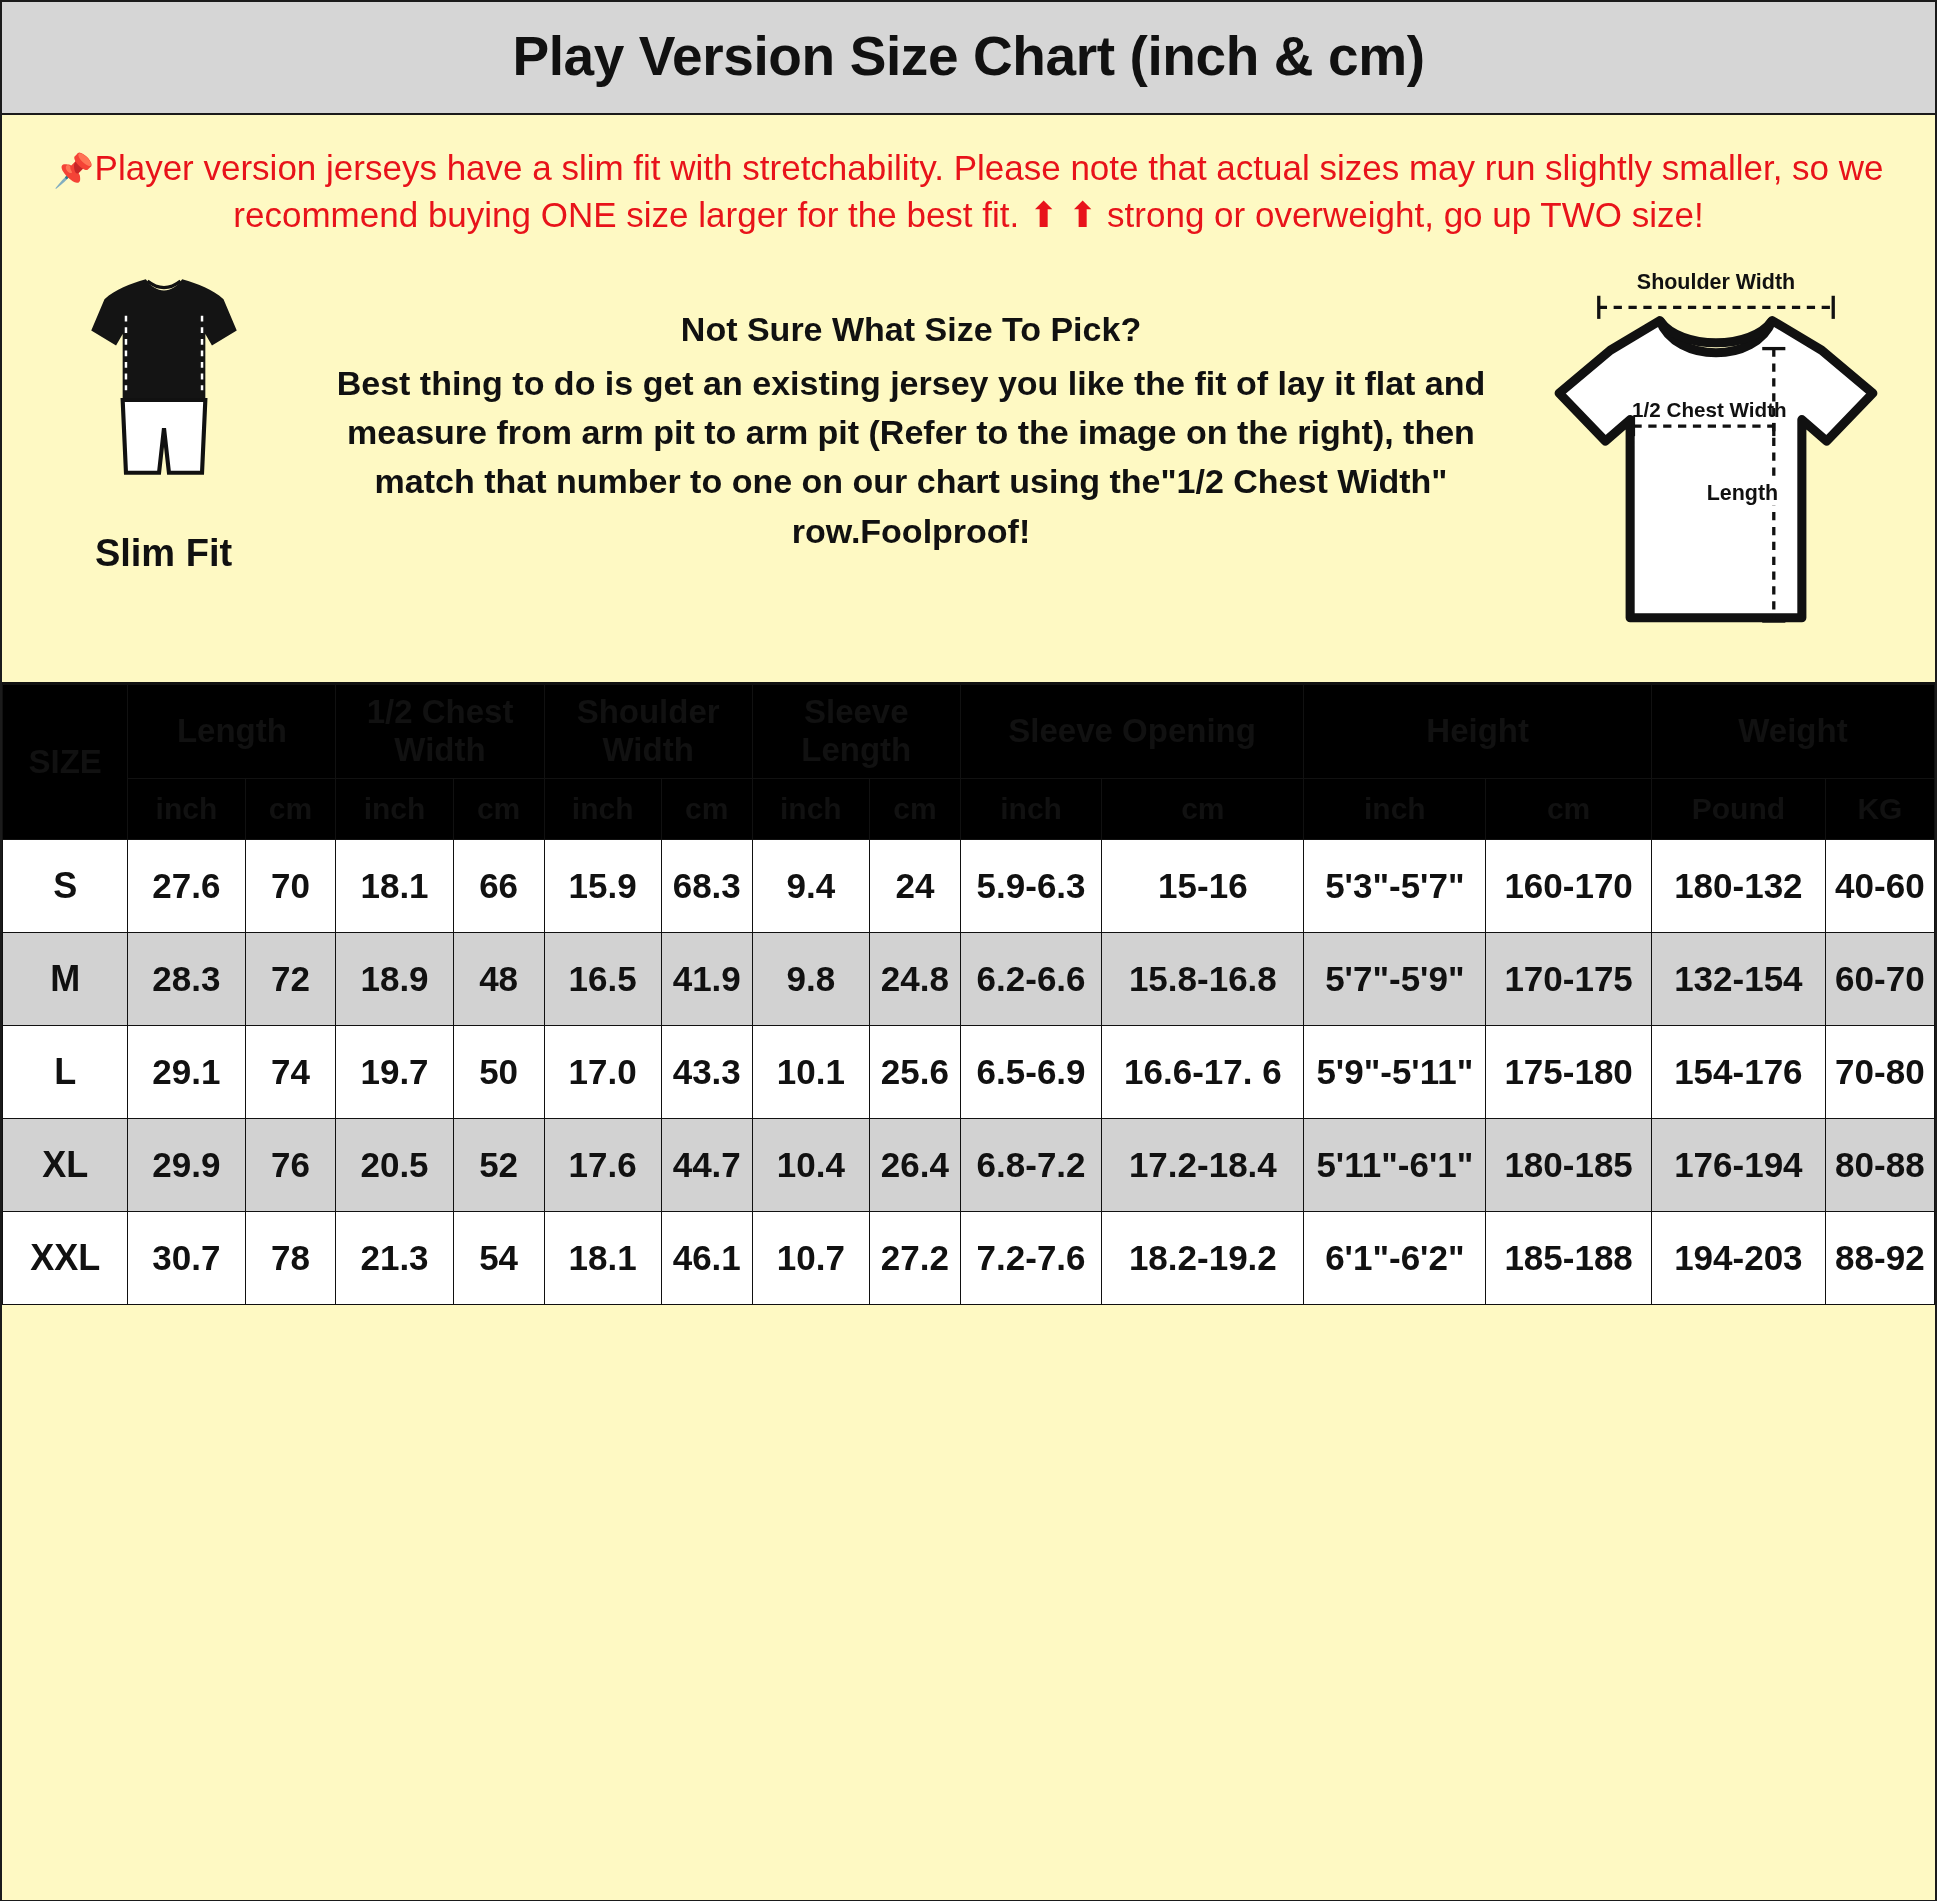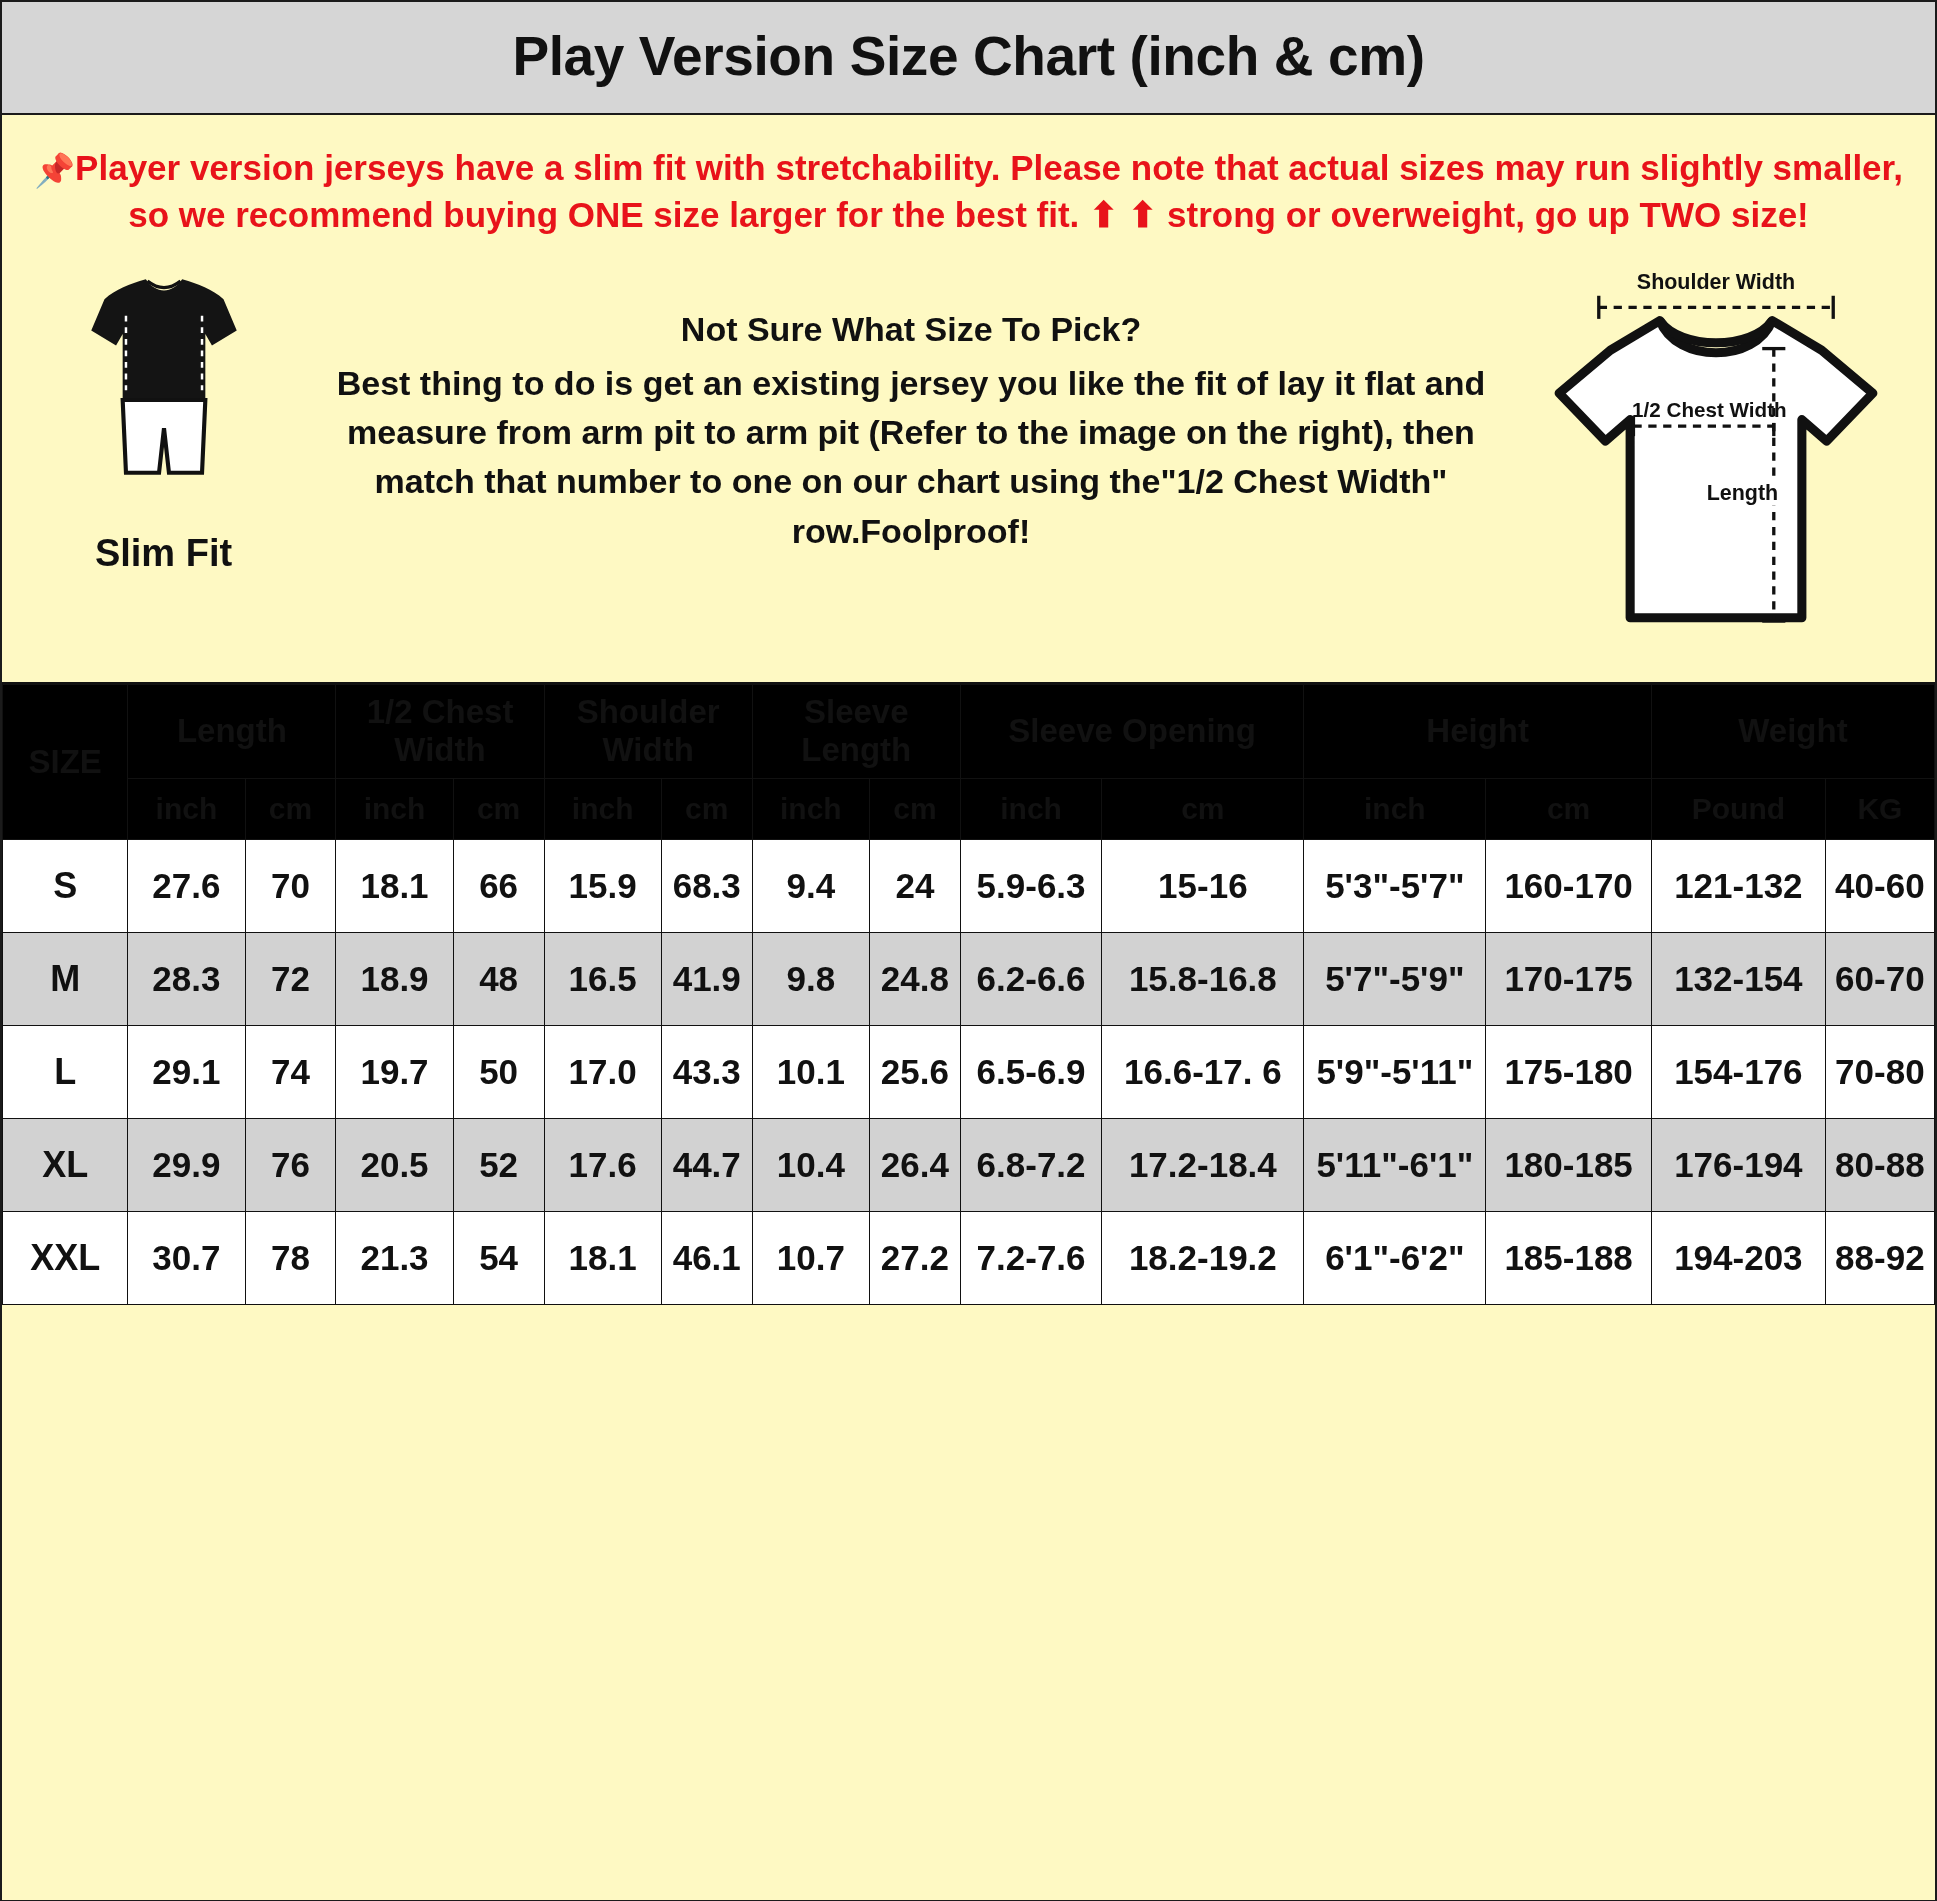--- a/index.html
+++ b/index.html
@@ -32,21 +32,21 @@
   .title-bar .title {
     font-size: 55px;
     font-weight: bold;
     color: #111111;
     letter-spacing: -0.4px;
   }
   
   .notice {
     color: #e8131a;
     font-size: 35px;
-    font-weight: bold;
+    font-weight: normal;
     line-height: 1.32;
     text-align: center;
     padding: 30px 28px 8.3px 28px;
   }
   .pin {
     font-size: 33px;
     vertical-align: -1.7px;
   }
   
   .mid {
@@ -258,21 +258,21 @@
           <td>18.1</td>
           <td>66</td>
           <td>15.9</td>
           <td>68.3</td>
           <td>9.4</td>
           <td>24</td>
           <td>5.9-6.3</td>
           <td>15-16</td>
           <td>5'3"-5'7"</td>
           <td>160-170</td>
-          <td>121-132</td>
+          <td>180-132</td>
           <td>40-60</td>
         </tr>
         <tr class="alt">
           <td class="size-cell">M</td>
           <td>28.3</td>
           <td>72</td>
           <td>18.9</td>
           <td>48</td>
           <td>16.5</td>
           <td>41.9</td>

